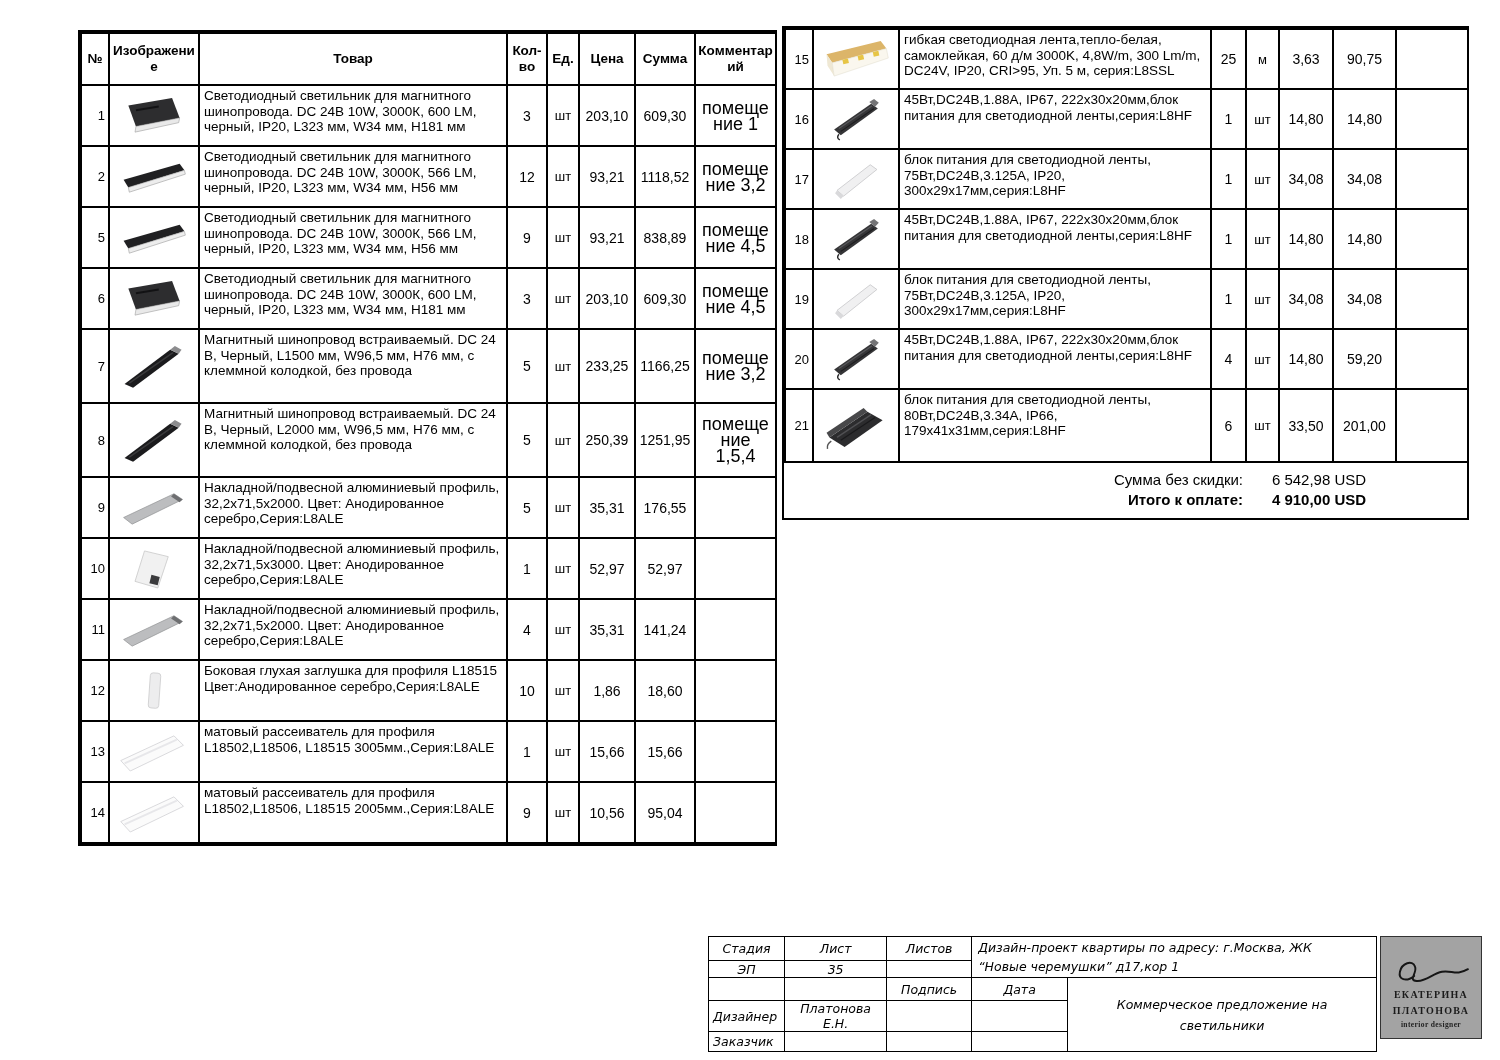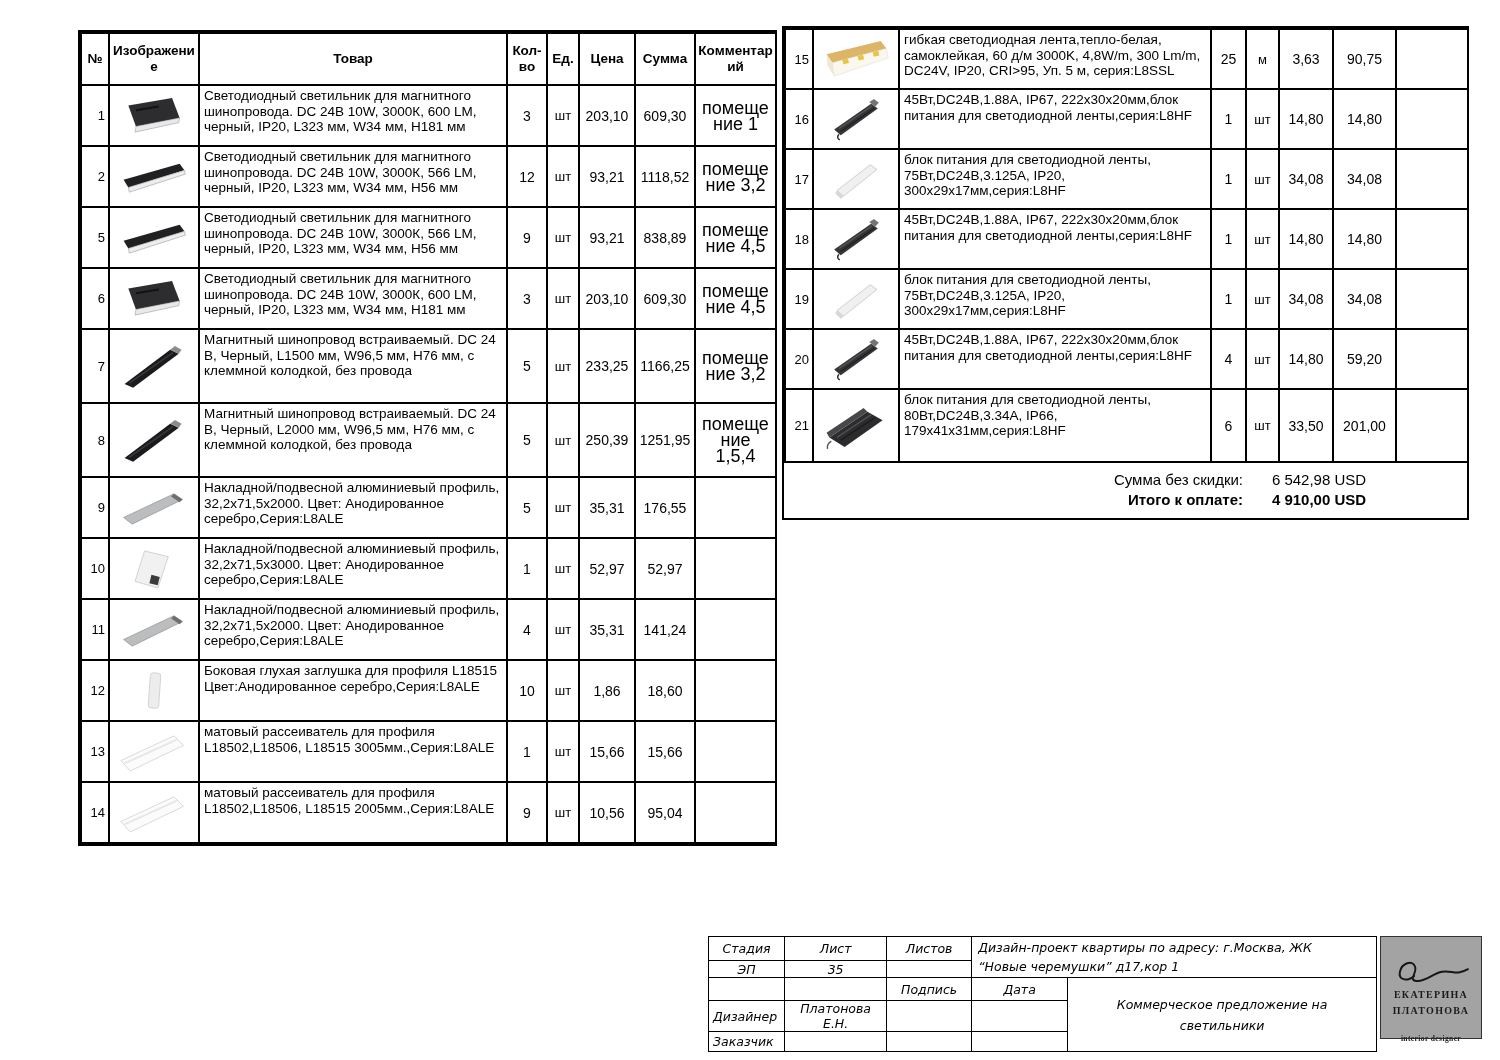--- a/index.html
+++ b/index.html
@@ -47,21 +47,21 @@
   td.doctitle-cell{font-size:15px;line-height:21px;}
   .doctitle-inner{display:block;max-width:255px;margin:0 auto;}
 
   
   #logo-box{position:absolute;left:1380px;top:936px;width:100px;height:101px;background:#a3a3a3;
             border:1.5px solid #333;text-align:center;}
   #logo-box svg{display:block;margin:8px auto 0 auto;width:84px;height:40px;}
   .lname{font-family:"Liberation Serif",serif;font-weight:bold;font-size:10px;letter-spacing:1.3px;
          line-height:12px;color:#1b1b1b;margin-top:4px;}
   .ltag{font-family:"Liberation Serif",serif;font-weight:bold;font-size:7.5px;letter-spacing:0.4px;
-        color:#222;margin-top:17px;}
+        color:#222;margin-top:3px;}
 </style>
 </head>
 <body>
 
 <div class="page">
 
   <div class="tblwrap" id="left-table-wrap">
     <table class="tbl">
       <colgroup>
         <col style="width:28px">

